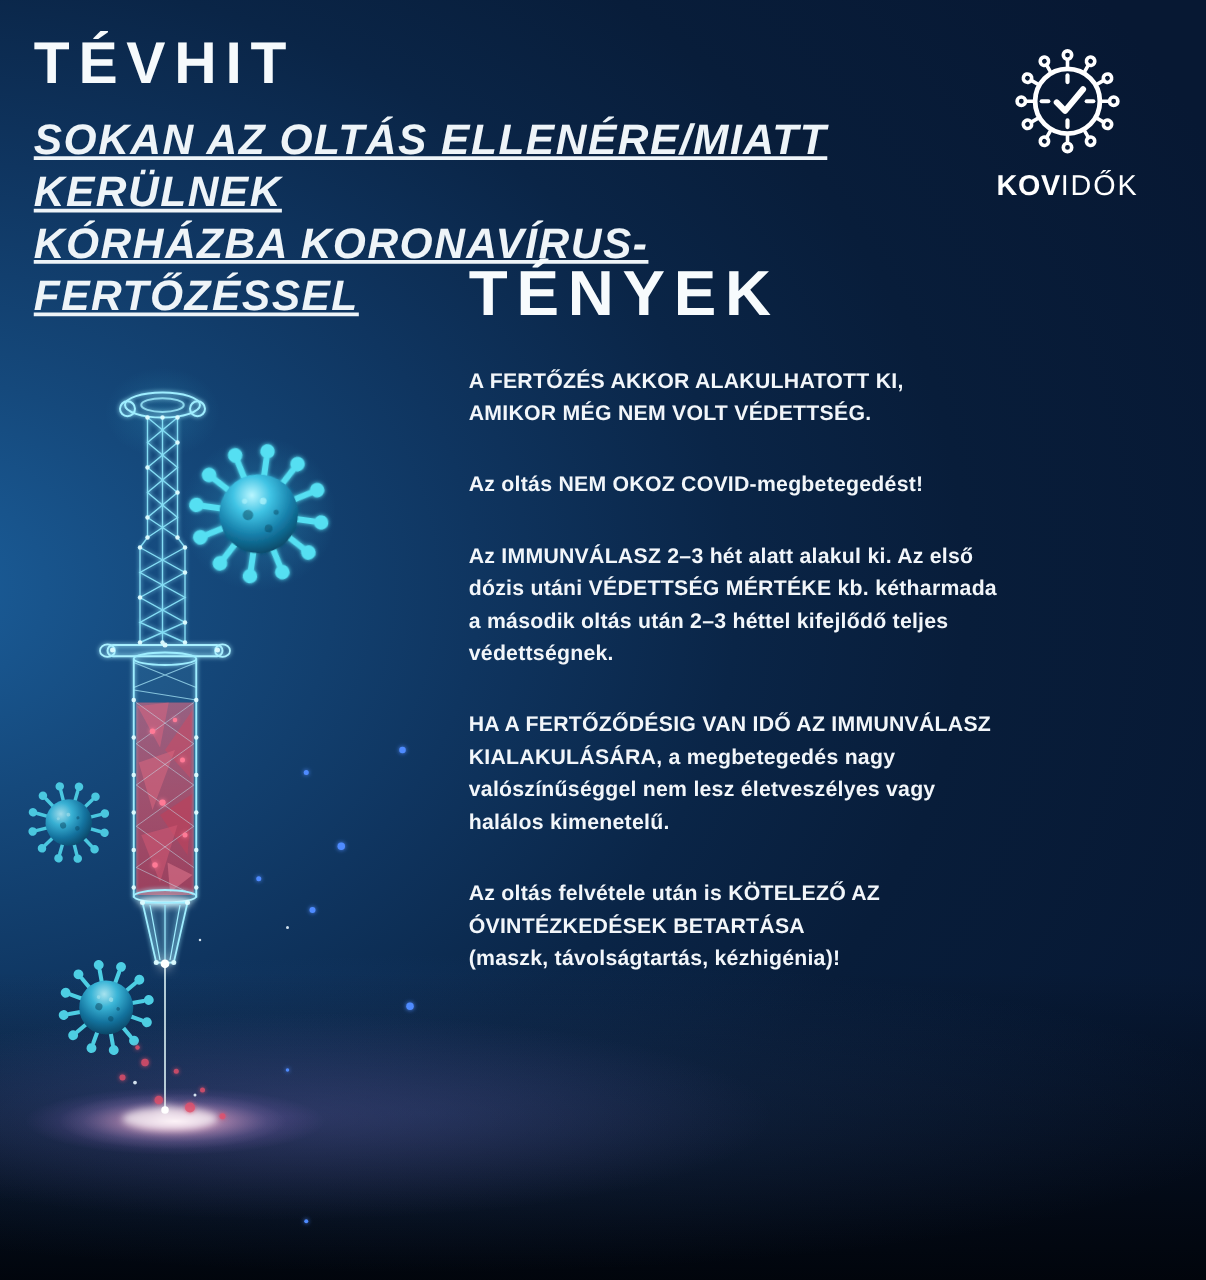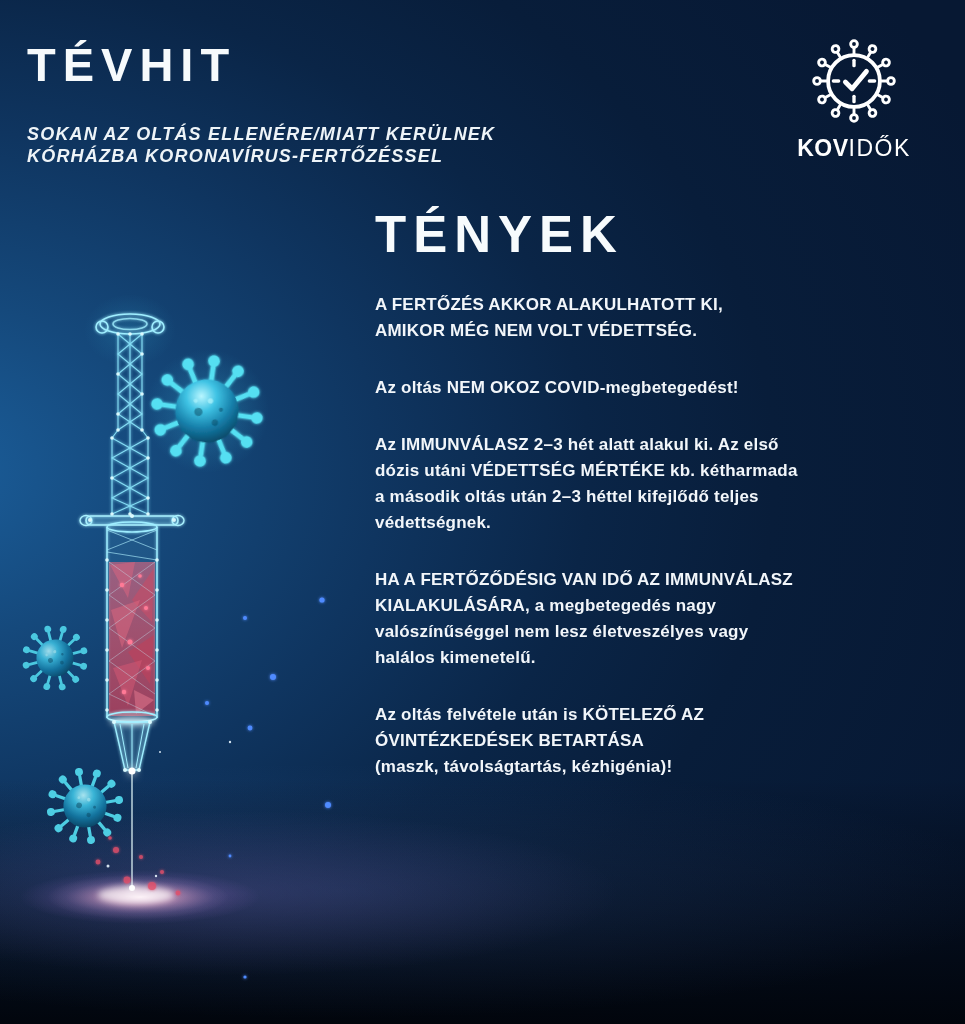--- a/index.html
+++ b/index.html
@@ -16,27 +16,27 @@
       radial-gradient(900px 170px at 35% 87%, rgba(70,112,186,.20), transparent 75%),
       linear-gradient(to bottom, rgba(2,6,14,0) 76%, rgba(2,6,14,.62) 90%, rgba(1,4,10,.95) 100%),
       radial-gradient(1150px 860px at -8% 46%, #1b5f9c 0%, #15497c 20%, #0f3560 40%, #0a2547 58%, #081d3a 74%, #071833 100%);
   }
   .illustration { position:absolute; left:0; top:0; }
 
   
   .myth-header { position:absolute; left:27px; top:24px; width:700px; }
   .myth-title {
     font-size:47px; font-weight:800; letter-spacing:7px;
-    color:#f6fafc; line-height:1.1;margin-top:15px;
+    color:#f6fafc; line-height:1.1;
   }
   .myth-subtitle {
-    margin-top:32px;
-    font-size:18px; font-weight:600; font-style:italic;
+    margin-top:16px;
+    font-size:34px; font-weight:600; font-style:italic;
     letter-spacing:1.2px; line-height:1.23;
-    white-space:pre-line; color:#eef4f8;
+    white-space:pre-line; color:#eef4f8;text-decoration:underline;
   }
 
   
   .logo { position:absolute; top:33px; right:46px; width:130px; text-align:center; }
   .logo-icon { display:block; margin:0 auto; }
   .logo-word { margin-top:6px; font-size:23px; letter-spacing:.5px; color:#ffffff; white-space:nowrap; }
   .logo-word .b { font-weight:700; }
   .logo-word .l { font-weight:400; letter-spacing:1.5px; }
 
   

